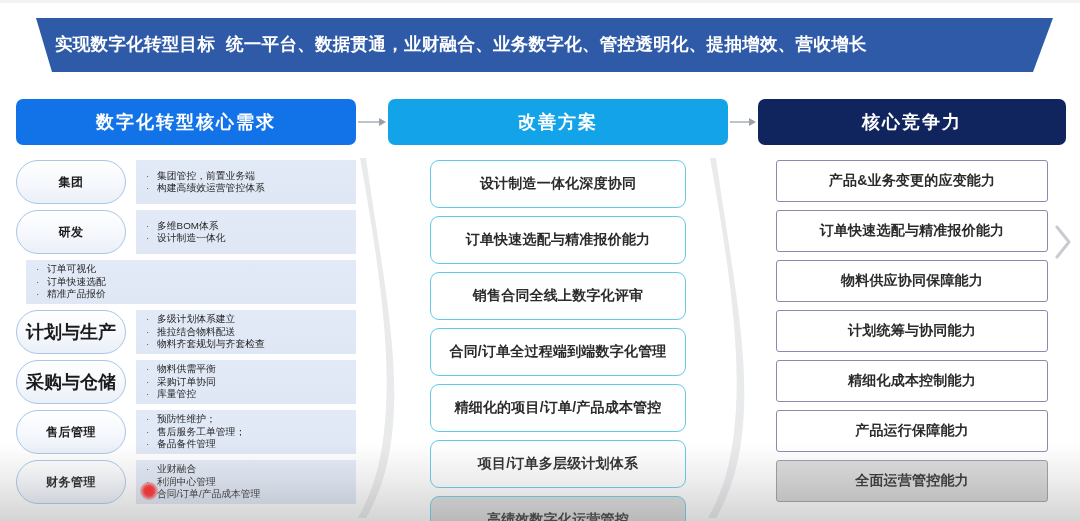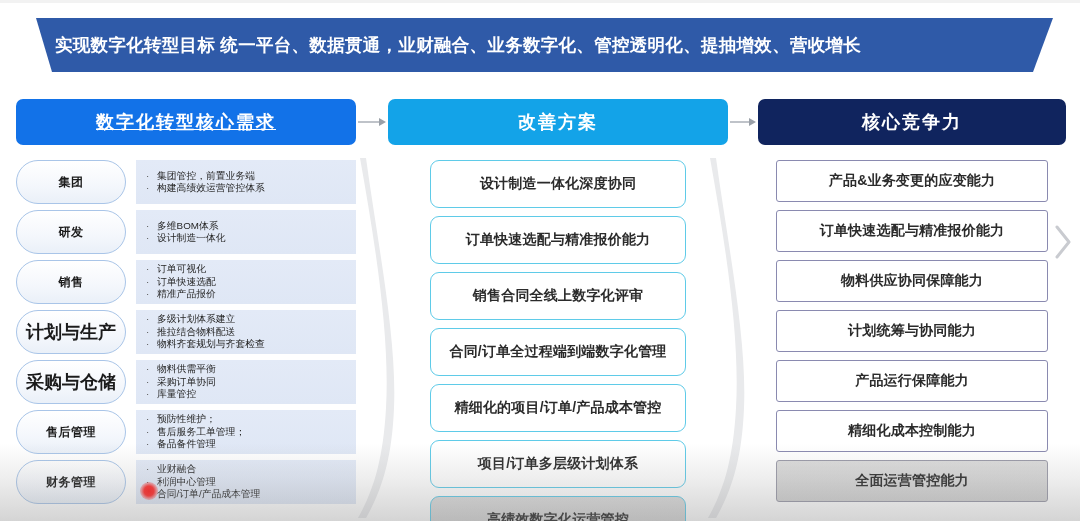--- a/index.html
+++ b/index.html
@@ -26,20 +26,21 @@
     overflow: hidden;
   }
 
   
   .banner-wrap {
     position: absolute;
     left: 0px;
     top: 18px;
     width: 1080px;
     height: 54px;
+    font-family: Liberation Mono, monospace;
   }
   .banner-shape {
     position: absolute;
     left: 0; top: 0;
     width: 1080px;
     height: 54px;
     background: #2f5aa8;
     -webkit-clip-path: polygon(36px 0, 1053px 0, 1033px 100%, 52px 100%);
     clip-path: polygon(36px 0, 1053px 0, 1033px 100%, 52px 100%);
   }
@@ -62,21 +63,21 @@
     height: 46px;
     border-radius: 7px;
     display: flex;
     align-items: center;
     justify-content: center;
     color: #fff;
     font-size: 18px;
     font-weight: bold;
     letter-spacing: 2px;
   }
-  #hdr-1 { left: 16px;  top: 99px; width: 340px; background: #1272e8; text-decoration: underline; }
+  #hdr-1 { left: 16px;  top: 99px; width: 340px; background: #1272e8; }
   #hdr-2 { left: 388px; top: 99px; width: 340px; background: #13a3e8; }
   #hdr-3 { left: 758px; top: 99px; width: 308px; background: #10245e; }
 
   .arrow {
     position: absolute;
     top: 120px;
     height: 4px;
     display: flex;
     align-items: center;
   }
@@ -305,23 +306,20 @@
             <span>多维BOM体系</span>
           </div>
         <div class="bul">
             <span class="dot">·</span>
             <span>设计制造一体化</span>
           </div>
       </div>
     </div>
 
     <div class="lrow">
-      <div class="lpill">
-        <span>销售</span>
-      </div>
       <div class="ldetail">
         <div class="bul">
             <span class="dot">·</span>
             <span>订单可视化</span>
           </div>
         <div class="bul">
             <span class="dot">·</span>
             <span>订单快速选配</span>
           </div>
         <div class="bul">
@@ -444,24 +442,24 @@
     <div class="rbox">
         <span>订单快速选配与精准报价能力</span>
       </div>
     <div class="rbox">
         <span>物料供应协同保障能力</span>
       </div>
     <div class="rbox">
         <span>计划统筹与协同能力</span>
       </div>
     <div class="rbox">
+        <span>精细化成本控制能力</span>
+      </div>
+    <div class="rbox">
         <span>产品运行保障能力</span>
-      </div>
-    <div class="rbox">
-        <span>精细化成本控制能力</span>
       </div>
     <div class="rbox dim">
         <span>全面运营管控能力</span>
       </div>
   </div>
 
   <svg id="edge-chevron" viewBox="0 0 22 40">
     <polyline points="5,5 17,20 5,35" fill="none" stroke="#c9cbd0" stroke-width="3" stroke-linecap="round" stroke-linejoin="round"></polyline>
   </svg>
 

